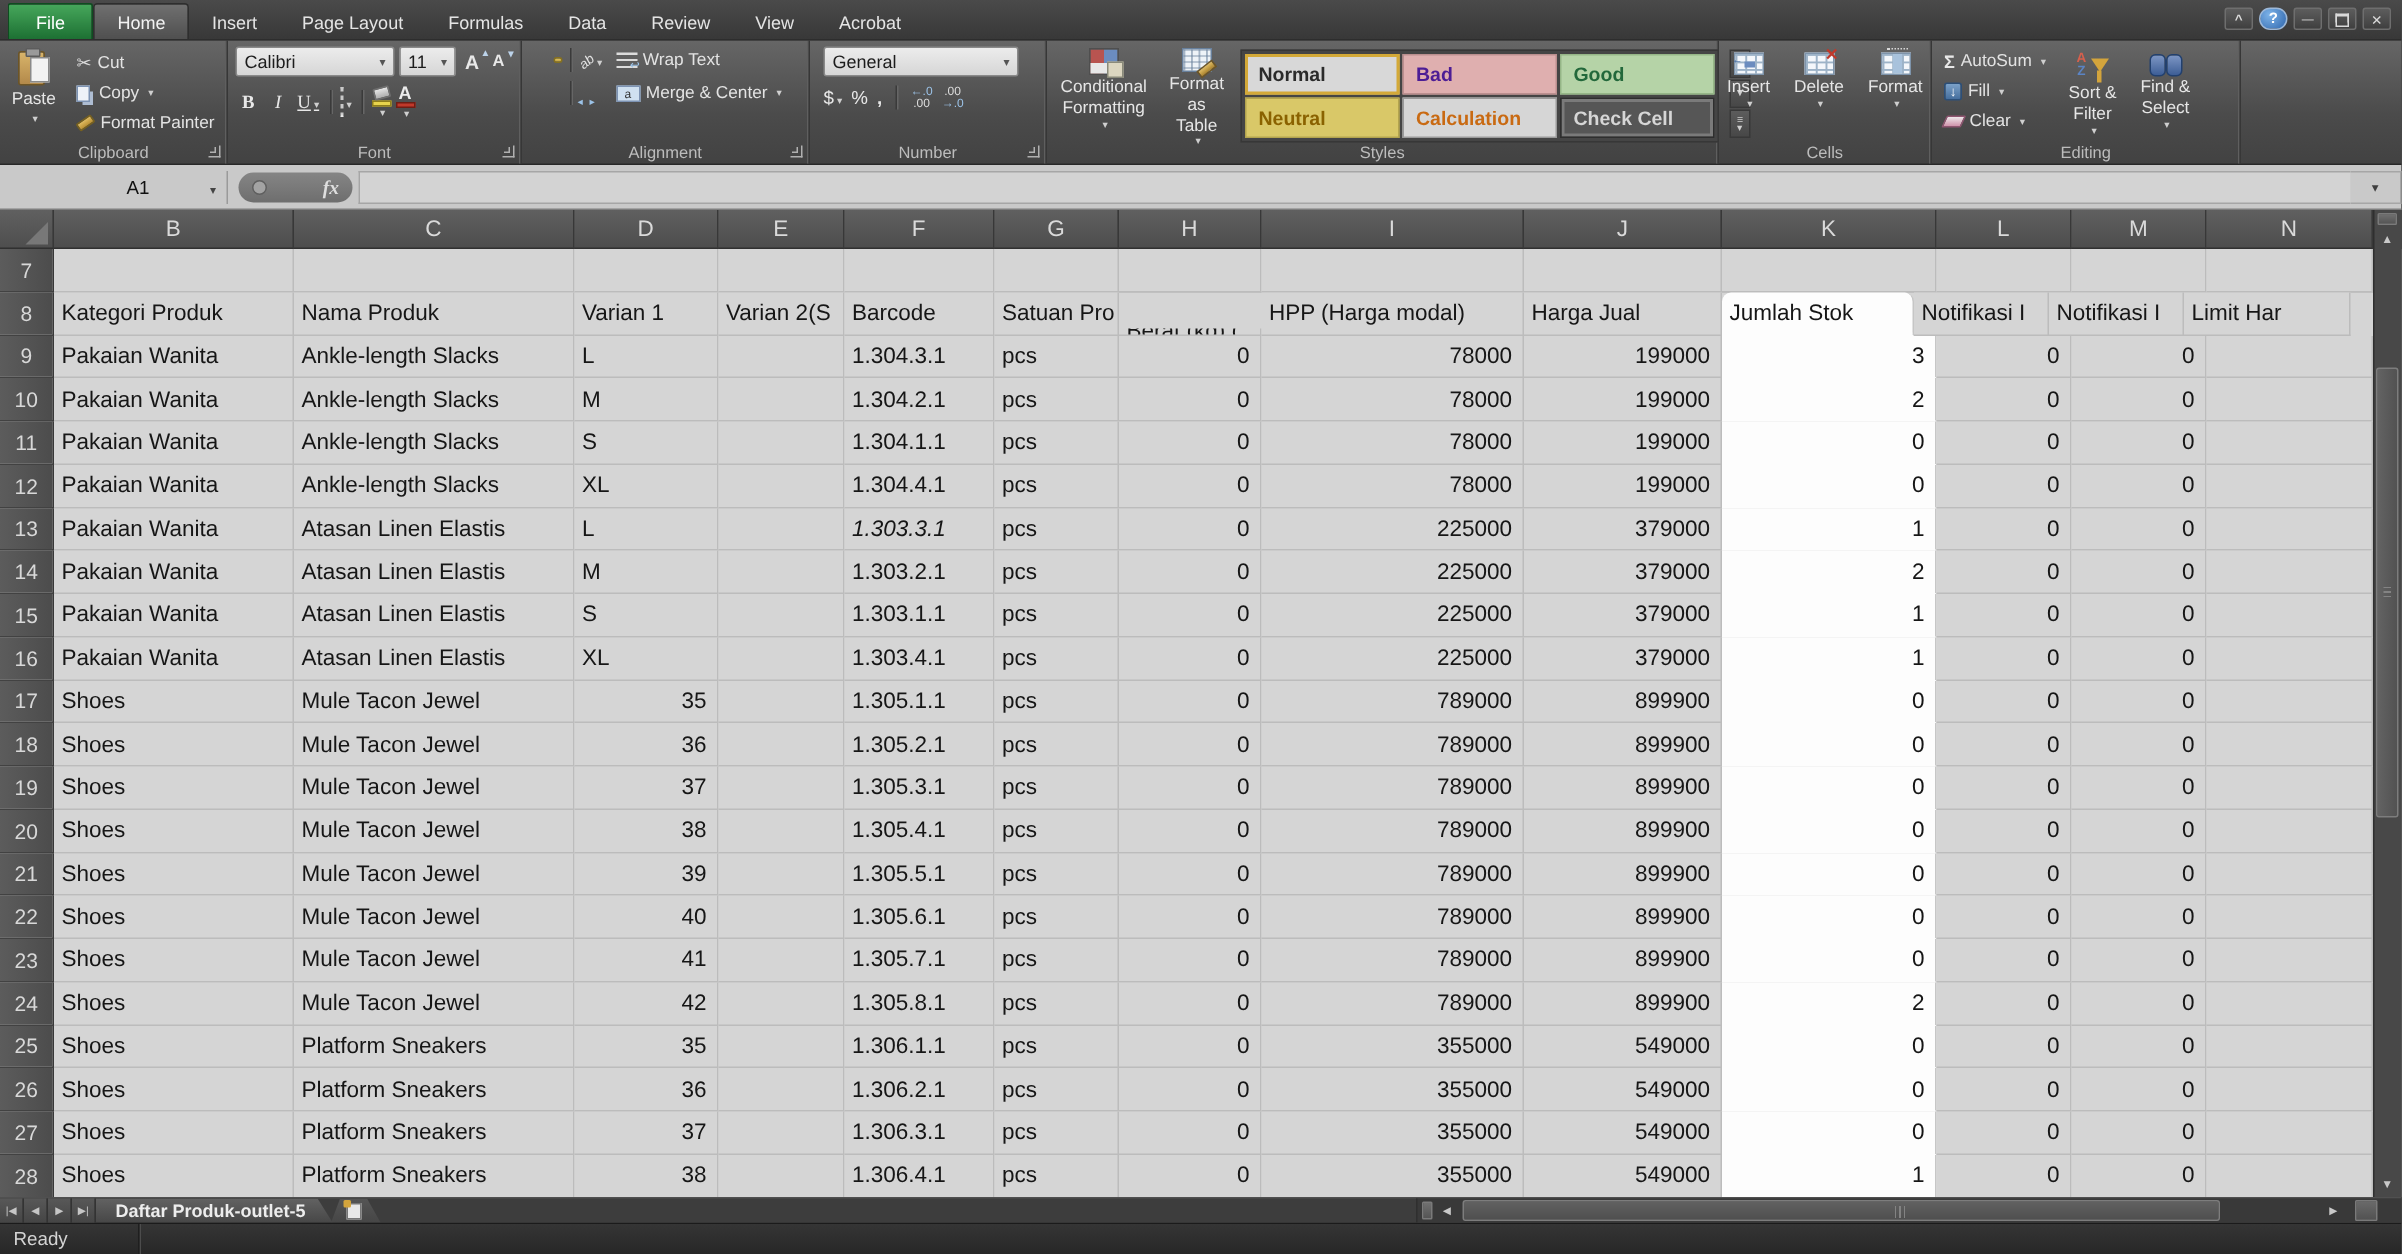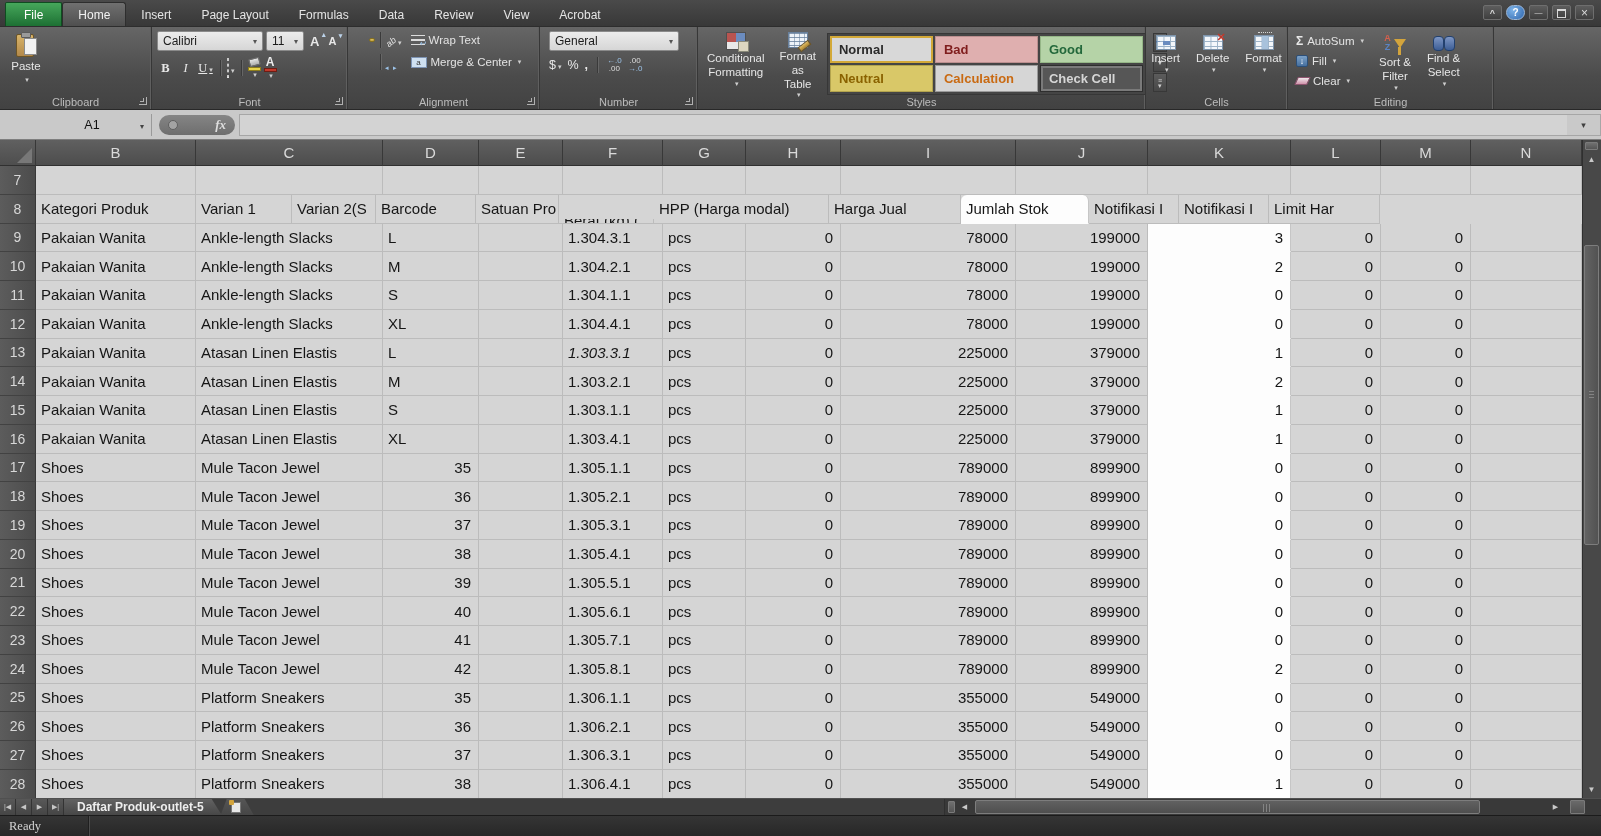--- a/index.html
+++ b/index.html
@@ -254,21 +254,21 @@
   .hthumb::after { content:""; position:absolute; left:57%; top:3px; width:9px; height:8px;
     background:repeating-linear-gradient(90deg,#838383 0 1px,transparent 1px 3px); }
   .hsplit2 { position:absolute; left:1570px; top:1px; width:15px; height:14px;
     background:linear-gradient(#6a6a6a,#525252); border:1px solid #7a7a7a; border-radius:1px; }
 
   
   .sbar { height:21px; background:linear-gradient(#353535,#272727); display:flex;
     align-items:center; justify-content:space-between; color:#d4d4d4; font-size:12.5px;
     border-top:1px solid #1b1b1b; }
   .sleft { display:flex; align-items:center; height:100%; }
-  .ready { padding:0 9px;font-family:Liberation Serif, serif; }
+  .ready { padding:0 9px; }
   .sdiv { width:1px; height:100%; background:#1f1f1f; box-shadow:1px 0 0 #4c4c4c; }
   .sleft .sdiv { margin-left:38px; }
   .sright { display:flex; align-items:center; height:100%; padding-right:10px; gap:5px; }
   .viewbtns { display:flex; gap:2px; margin-left:8px; }
   .vbtn { width:22px; height:17px; border:1px solid #5a5a5a; border-radius:2px;
     background:linear-gradient(#4f4f4f,#3b3b3b); display:flex; align-items:center; justify-content:center; }
   .vbtn.active { background:linear-gradient(#e2c25f,#c09d3a); border-color:#8a6f1d; }
   .ic-grid { width:11px; height:10px; border:1px solid #2f2f2f; background:#e8dfc0;
     background-image:linear-gradient(#2f2f2f 1px,transparent 1px),
       linear-gradient(90deg,#2f2f2f 1px,transparent 1px); background-size:3.6px 3.3px; }
@@ -316,20 +316,34 @@
     <div class="rgroup" style="width:152px">
       <div class="gbody clip">
         <div class="paste-btn">
           <span class="paste-icon">
               <i class="pclip"></i>
               <i class="ppage"></i>
             </span>
           <span>Paste</span>
           <span class="caret"></span>
         </div>
+        <div class="clip-col">
+          <div class="sbtn">
+            <span class="cut-icon"></span>
+            <span>Cut</span>
+          </div>
+          <div class="sbtn caret">
+            <span class="copy-icon"></span>
+            <span>Copy</span>
+          </div>
+          <div class="sbtn">
+            <span class="fp-icon"></span>
+            <span>Format Painter</span>
+          </div>
+        </div>
       </div>
       <span class="rgroup-label">Clipboard</span>
       <span class="launcher"></span>
     </div>
 
     <div class="rgroup" style="width:196px">
       <div class="gbody fontg" style="flex-direction:column;gap:5px">
         <div class="frow">
           <div class="selbox" style="width:106px">
             <span>Calibri</span>
@@ -426,21 +440,21 @@
           <span>Conditional
 Formatting</span>
         </div>
         <div class="bigbtn caret">
           <span class="bicon fat-icon"></span>
           <span>Format
 as Table</span>
         </div>
         <div class="gal">
             <div class="gcell sel" style="background: rgb(216, 216, 216); color: rgb(43, 43, 43); border-color: rgb(201, 162, 39);">Normal</div>
-            <div class="gcell" style="background: rgb(223, 175, 175); color: #7f1d1d; border-color: rgb(187, 143, 143);">Bad</div>
+            <div class="gcell" style="background: rgb(223, 175, 175); color: #4c1d95; border-color: rgb(187, 143, 143);">Bad</div>
             <div class="gcell" style="background: rgb(181, 211, 167); color: rgb(35, 104, 59); border-color: rgb(149, 182, 135);">Good</div>
             <div class="gcell" style="background: rgb(217, 200, 104); color: rgb(138, 98, 0); border-color: rgb(179, 164, 78);">Neutral</div>
             <div class="gcell" style="background: rgb(214, 214, 214); color: rgb(201, 106, 18); border-color: rgb(154, 154, 154);">Calculation</div>
             <div class="gcell dark" style="background: rgb(86, 86, 86); color: rgb(214, 214, 214); border-color: rgb(46, 46, 46);">Check Cell</div>
           </div>
         <div class="galscroll">
           <span class="gsb">▲</span>
           <span class="gsb">▼</span>
           <span class="gsb">≡<br>▾</span>
         </div>
@@ -544,20 +558,21 @@
           <div class="cell num" style="width: 175px;"></div>
           <div class="cell num" style="width: 132px;"></div>
           <div class="cell num" style="width: 143px;"></div>
           <div class="cell num" style="width: 90px;"></div>
           <div class="cell num" style="width: 90px;"></div>
           <div class="cell" style="width: 111px;"></div>
         </div>
         <div class="grow">
           <div class="rh">8</div>
           <div class="cell" style="width: 160px;">Kategori Produk</div>
+          <div class="cell" style="width: 187px;">Nama Produk</div>
           <div class="cell" style="width: 96px;">Varian 1</div>
           <div class="cell" style="width: 84px;">Varian 2(S</div>
           <div class="cell" style="width: 100px;">Barcode</div>
           <div class="cell" style="width: 83px;">Satuan Pro</div>
           <div class="cell" style="width: 95px; margin-top: 24px;">Berat (kg) (</div>
           <div class="cell" style="width: 175px;">HPP (Harga modal)</div>
           <div class="cell" style="width: 132px;">Harga Jual</div>
           <div class="cell kcol ktop" style="width: 128px;">Jumlah Stok</div>
           <div class="cell" style="width: 90px;">Notifikasi I</div>
           <div class="cell" style="width: 90px;">Notifikasi I</div>

